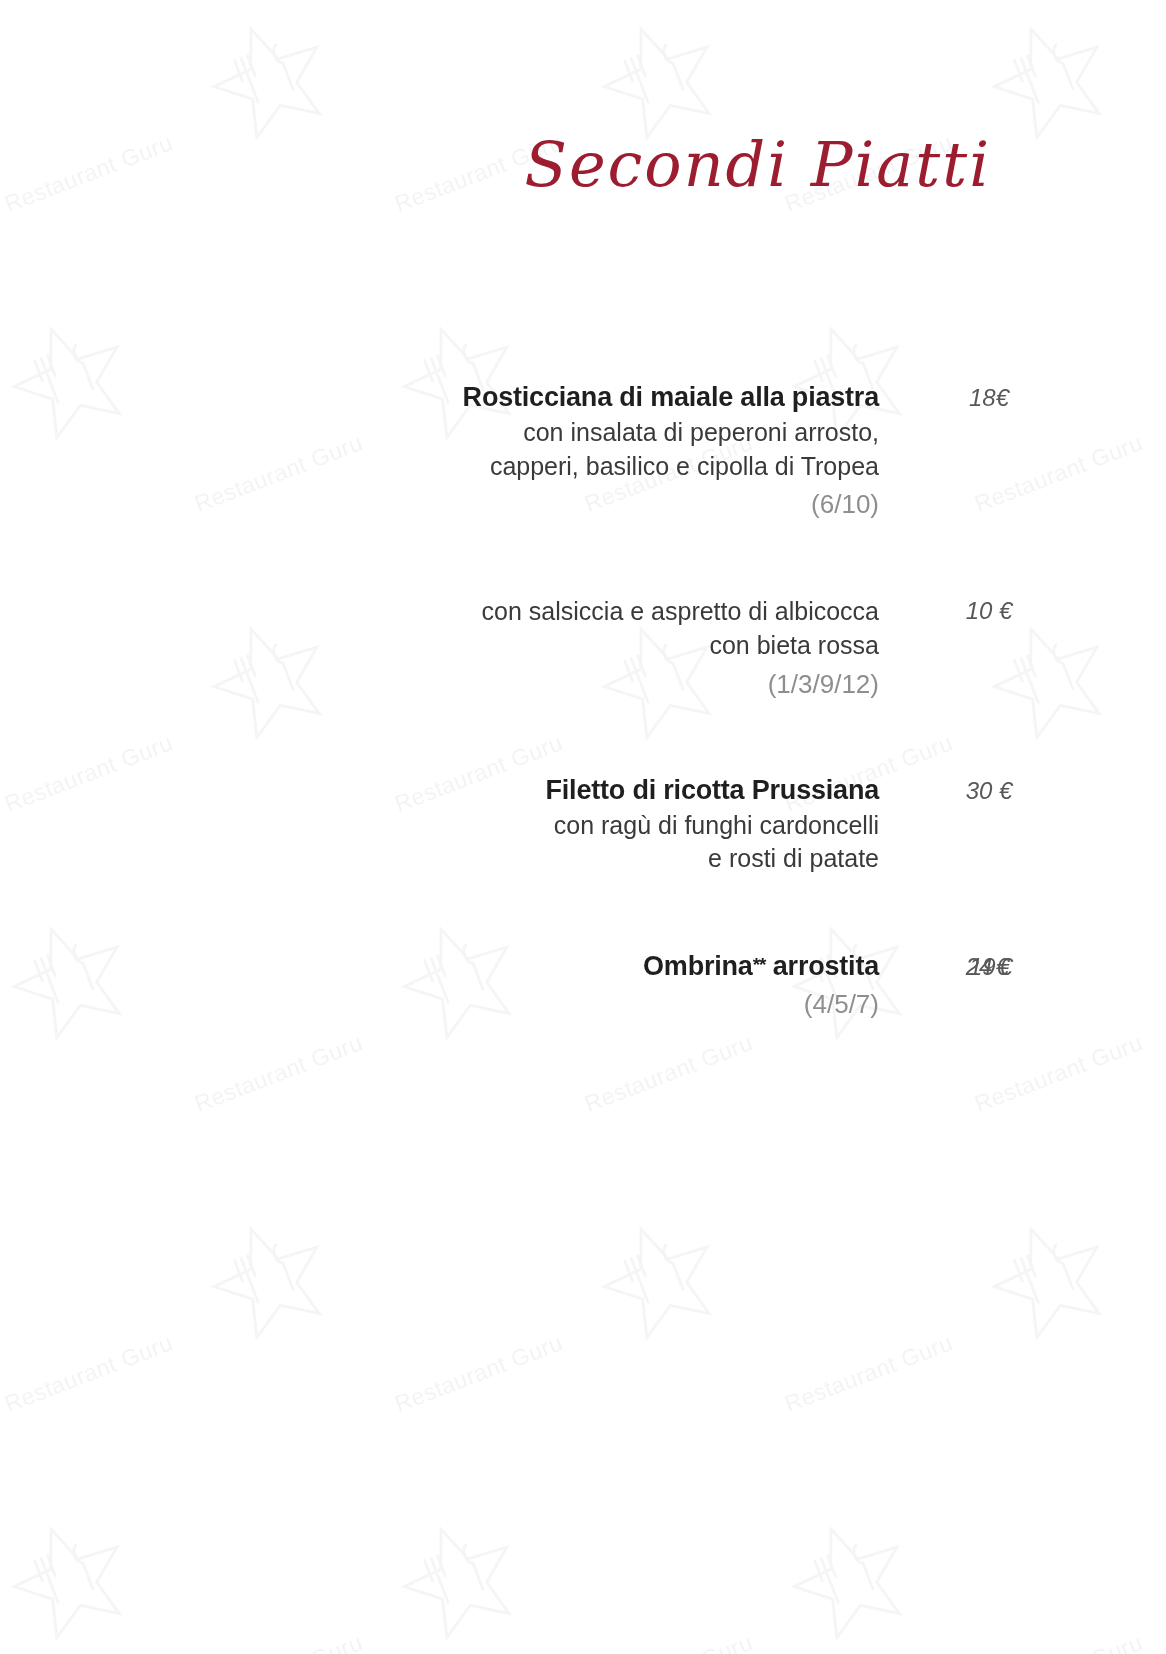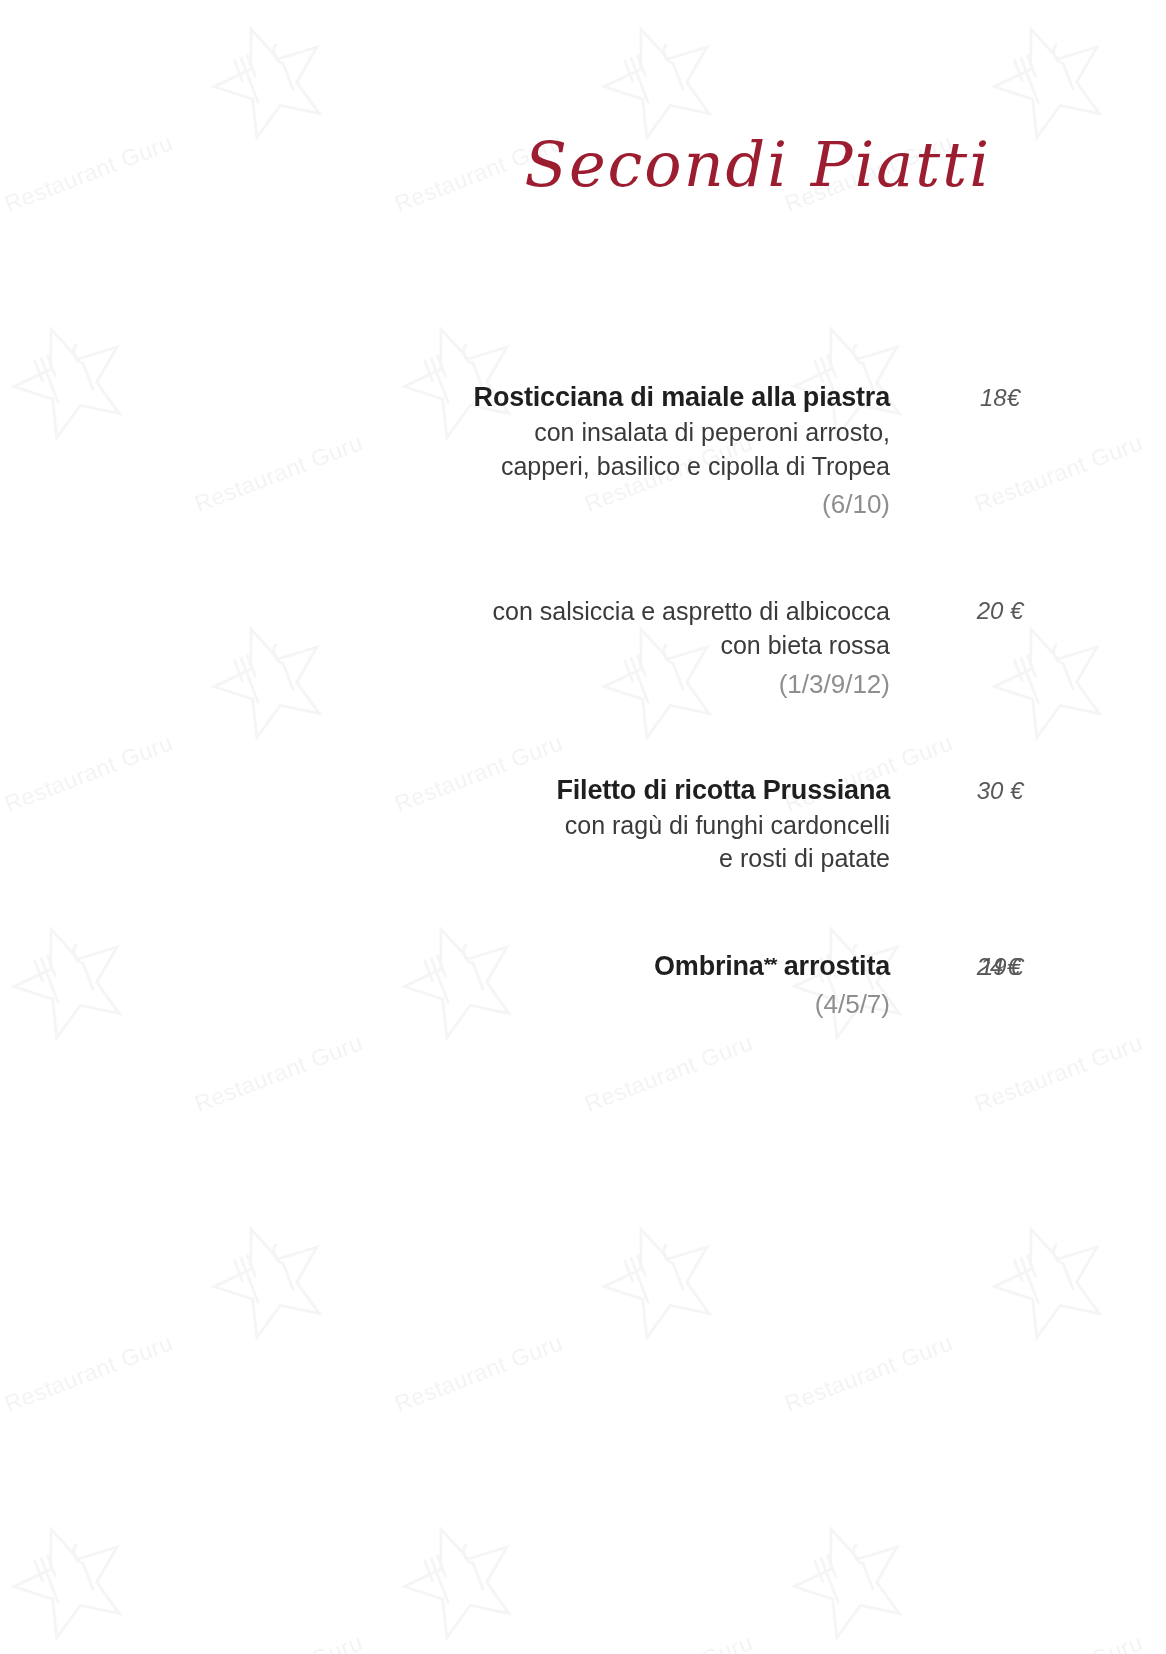--- a/index.html
+++ b/index.html
@@ -60,21 +60,21 @@
     font-style: italic;
     font-size: 62px;
     color: #9c1c30;
     letter-spacing: 2px;
     white-space: nowrap;
   }
 
   .items {
     position: absolute;
     top: 382px;
-    left: 15px;
+    left: 4px;
     right: 0;
   }
 
   .item {
     position: relative;
     margin-bottom: 75px;
   }
 
   .item-body {
     width: 660px;
@@ -308,21 +308,21 @@
       </div>
       <div class="item-price">18€</div>
     </div>
 
     <div class="item">
       <div class="item-body">
         <div class="item-desc" style="white-space: pre-line;">con salsiccia e aspretto di albicocca
 con bieta rossa</div>
         <div class="item-alg">(1/3/9/12)</div>
       </div>
-      <div class="item-price">20 €</div>
+      <div class="item-price">10 €</div>
     </div>
 
     <div class="item">
       <div class="item-body">
         <div class="item-name">Filetto di ricotta Prussiana</div>
         <div class="item-desc" style="white-space: pre-line;">con ragù di funghi cardoncelli
 e rosti di patate</div>
       </div>
       <div class="item-price">30 €</div>
     </div>

